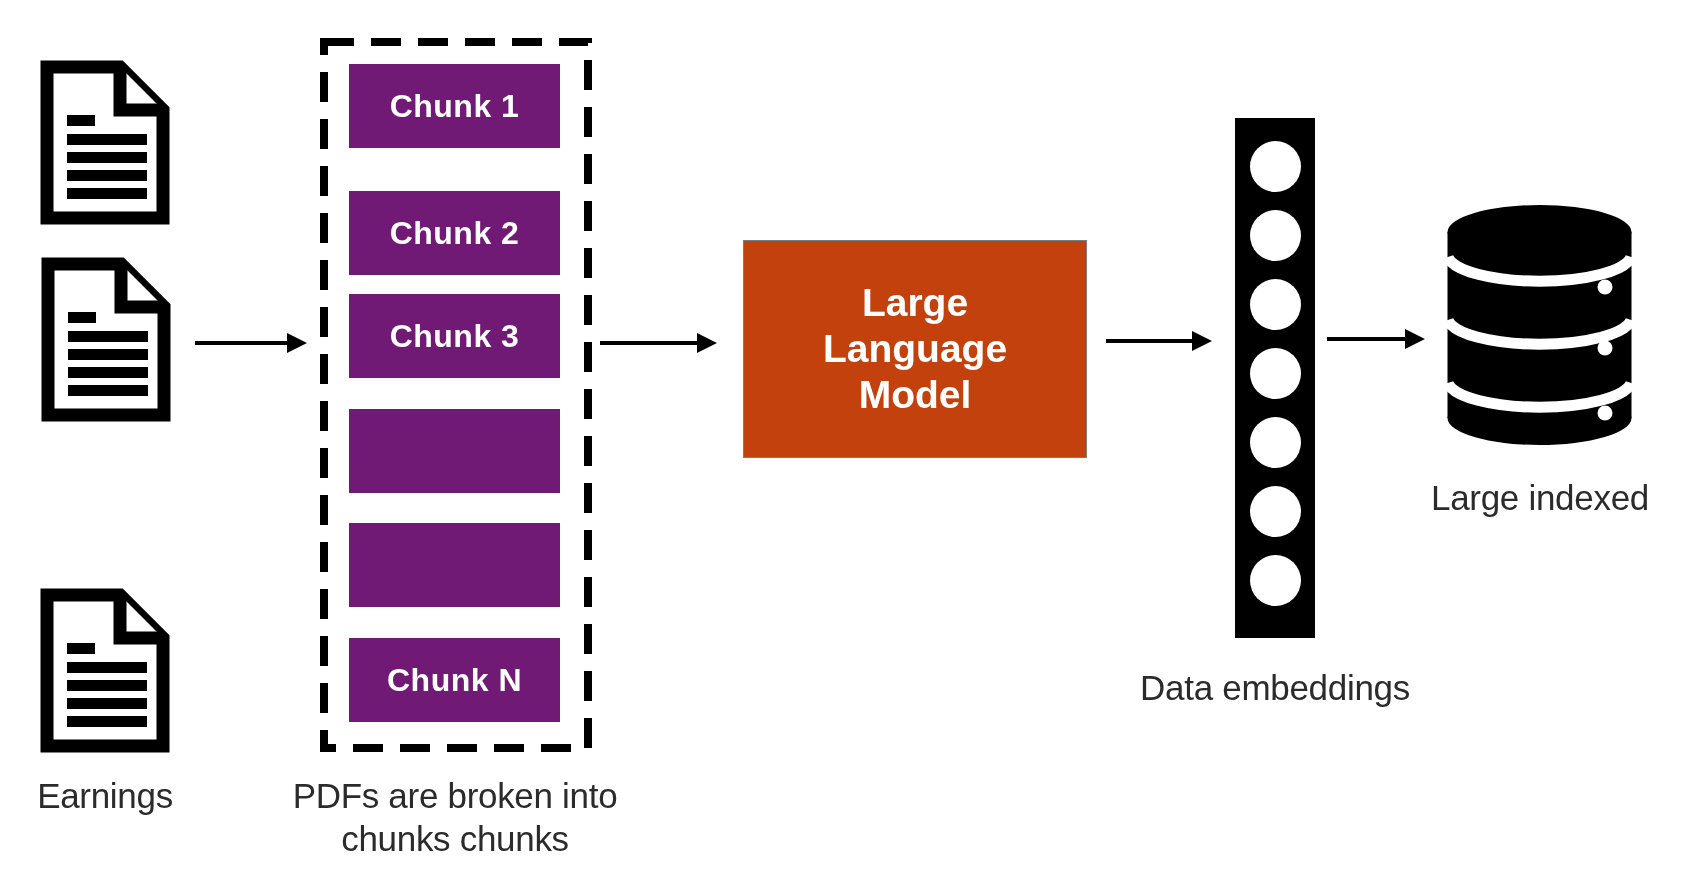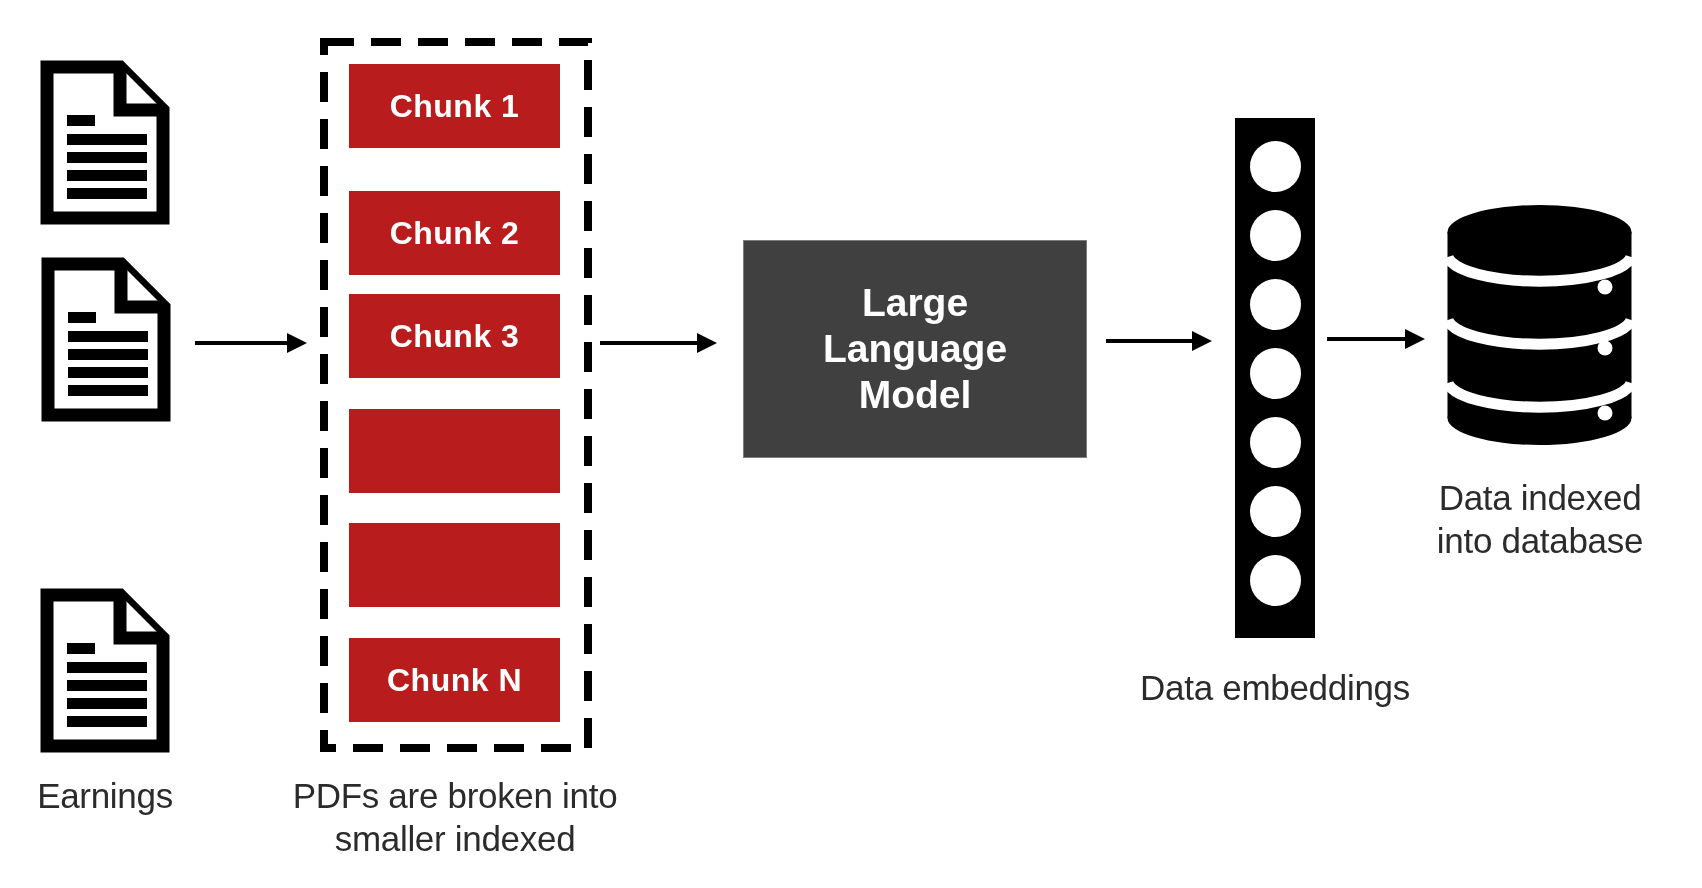--- a/index.html
+++ b/index.html
@@ -37,34 +37,34 @@
     border-left:20px solid #000;
     border-top:10px solid transparent;
     border-bottom:10px solid transparent;
   }
 
   
   .chunk{
     position:absolute;
     left:349px;
     width:211px;height:84px;
-    background:#b91c1c;
+    background:#701a75;
     color:#fff;
     font-weight:bold;
     font-size:32px;
     letter-spacing:0.5px;
     text-align:center;
     line-height:84px;
   }
 
   
   #llm-box{
     left:743px;top:240px;
     width:344px;height:218px;
-    background:#404040;
+    background:#c2410c;
     border:1px solid #7d7d7d;
     box-sizing:border-box;
     color:#fff;
     font-weight:bold;
     font-size:39px;
     line-height:46px;
     text-align:center;
     padding-top:39px;
   }
 
@@ -137,21 +137,21 @@
     </svg>
   </div>
   <div class="chunk" style="top:64px;">Chunk 1</div>
   <div class="chunk" style="top:179px;margin-top:12px;">Chunk 2</div>
   <div class="chunk" style="top:294px;">Chunk 3</div>
   <div class="chunk" style="top:409px;"></div>
   <div class="chunk" style="top:523px;"></div>
   <div class="chunk" style="top:638px;">Chunk N</div>
   <div class="caption" style="left:255px;top:774px;width:400px;">
     <div>PDFs are broken into</div>
-    <div>smaller indexed</div>
+    <div>chunks chunks</div>
   </div>
 
   <div class="arrow" style="left:600px;top:341px;width:97px;"></div>
 
   <div class="abs" id="llm-box">
     <div>Large</div>
     <div>Language</div>
     <div>Model</div>
   </div>
 
@@ -179,17 +179,16 @@
       <ellipse cx="92.5" cy="213" rx="92" ry="27" fill="#000"></ellipse>
       <path d="M1,52  A92,27 0 0 0 184,52" fill="none" stroke="#fff" stroke-width="11"></path>
       <path d="M1,115 A92,27 0 0 0 184,115" fill="none" stroke="#fff" stroke-width="11"></path>
       <path d="M1,178 A92,27 0 0 0 184,178" fill="none" stroke="#fff" stroke-width="11"></path>
       <circle cx="158" cy="82" r="7.5" fill="#fff"></circle>
       <circle cx="158" cy="143" r="7.5" fill="#fff"></circle>
       <circle cx="158" cy="208" r="7.5" fill="#fff"></circle>
     </svg>
   </div>
   <div class="caption" style="left:1390px;top:476px;width:300px;">
-    <div>Data indexed</div>
-    <div>into database</div>
+    <div>Large indexed</div>
   </div>
 
 </div>
 
 </body></html>

